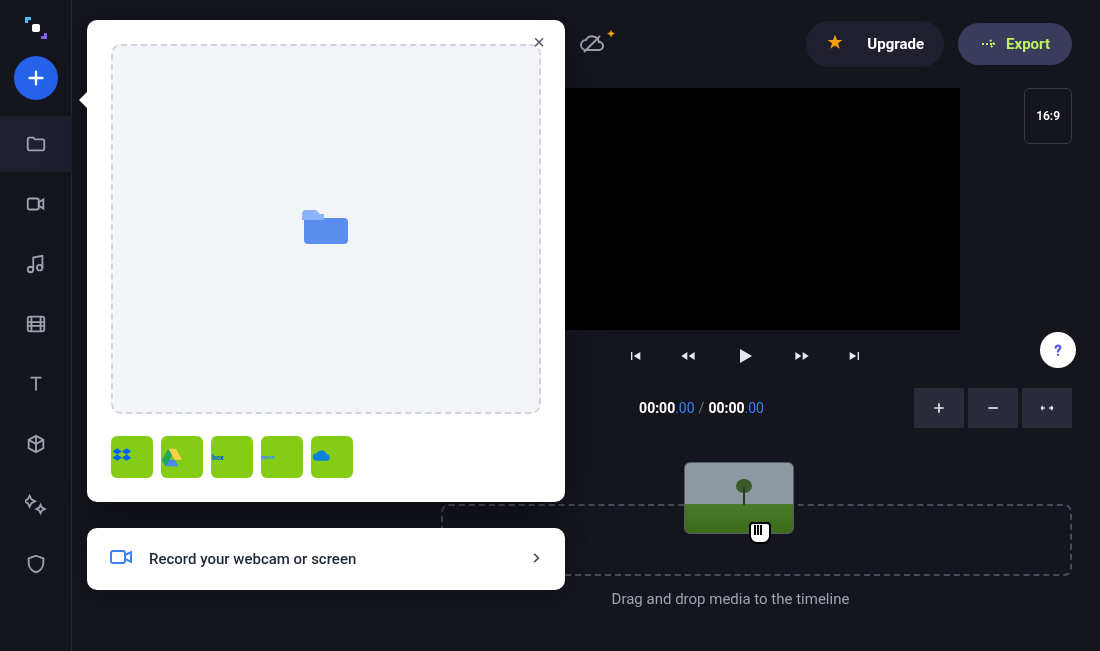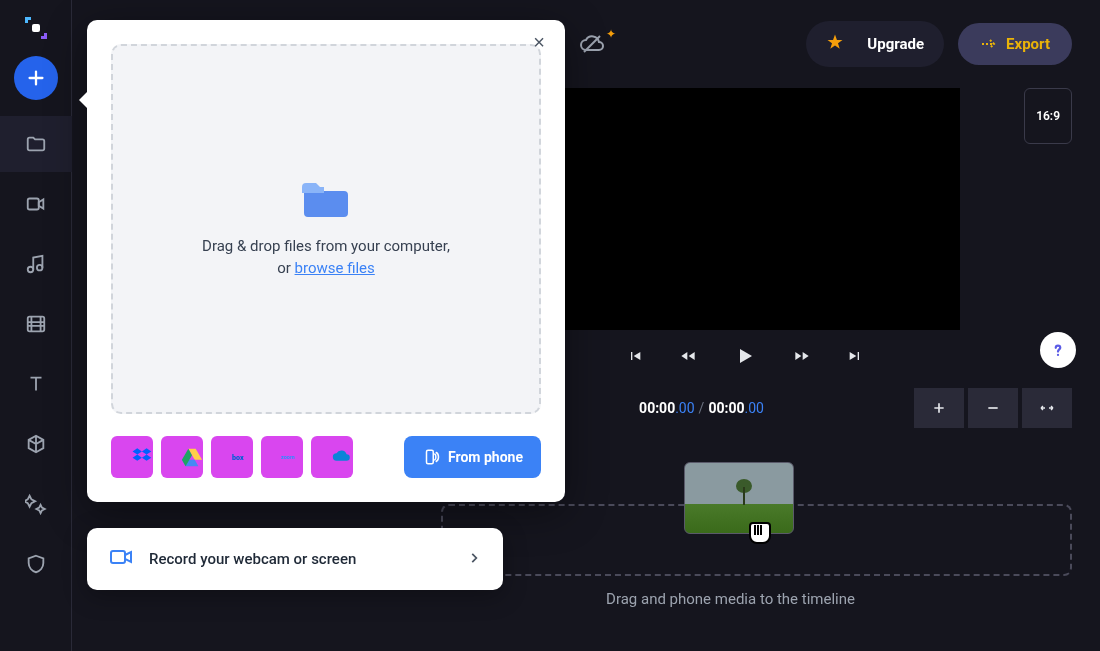--- a/index.html
+++ b/index.html
@@ -9,21 +9,21 @@
 .add-btn{width:44px;height:44px;border-radius:50%;background:#2563eb;display:flex;align-items:center;justify-content:center;cursor:pointer;margin-bottom:12px}
 .add-btn svg{color:#fff}
 .nav-item{width:72px;height:56px;display:flex;align-items:center;justify-content:center;cursor:pointer;color:#9ca3af}
 .nav-item.active{background:#1f1f2e}
 .nav-item svg{width:22px;height:22px}
 .header{position:absolute;top:0;left:72px;right:0;height:88px;display:flex;align-items:center;justify-content:flex-end;padding:0 28px;gap:14px}
 .cloud-icon{position:absolute;left:506px;display:flex;align-items:center;color:#9ca3af}
 .cloud-icon .sparkle{position:absolute;top:-6px;right:-10px;color:#f59e0b;font-size:12px}
 .upgrade-btn{display:flex;align-items:center;gap:23px;background:#1f1f2e;border-radius:24px;padding:12px 20px;cursor:pointer;font-weight:700;font-size:15px}
 .upgrade-btn .star{color:#f59e0b}
-.export-btn{display:flex;align-items:center;gap:8px;background:#3b3b5c;color:#eab308;border-radius:24px;padding:12px 22px;font-weight:700;font-size:15px}
+.export-btn{display:flex;align-items:center;gap:8px;background:#3b3b5c;color:#bef264;border-radius:24px;padding:12px 22px;font-weight:700;font-size:15px}
 .preview{position:absolute;left:530px;top:88px;width:430px;height:242px;background:#000}
 .aspect{position:absolute;right:28px;top:88px;border:1px solid #3a3a4a;border-radius:6px;padding:20px 11px;font-size:12px;font-weight:600;cursor:pointer}
 .help{position:absolute;right:24px;top:332px;width:36px;height:36px;border-radius:50%;background:#fff;display:flex;align-items:center;justify-content:center;cursor:pointer}
 .help svg{color:#5b5be6}
 .transport{position:absolute;left:530px;top:340px;width:430px;display:flex;align-items:center;justify-content:center;gap:28px}
 .transport button{background:none;border:none;color:#e5e7eb;cursor:pointer;padding:4px;display:flex;align-items:center}
 .transport .play svg{width:24px;height:24px}
 .toolbar{position:absolute;left:389px;right:28px;top:388px;height:40px;display:flex;align-items:center}
 .tool-btn{width:50px;height:40px;display:flex;align-items:center;justify-content:center;color:#6b7280;cursor:pointer}
 .timecode{flex:1;text-align:center;font-size:14px;color:#fff}
@@ -41,25 +41,25 @@
 .cursor::before{content:"";position:absolute;inset:0;border:2px solid #000;background:#fff;border-radius:4px 4px 8px 8px}
 .cursor::after{content:"";position:absolute;left:5px;top:3px;width:2px;height:10px;background:#000;box-shadow:3px 0 0 #000,6px 0 0 #000}
 .modal{position:absolute;left:87px;top:20px;width:478px;background:#fff;border-radius:10px;box-shadow:0 10px 40px rgba(0,0,0,0.4);color:#1f2937}
 .modal-arrow{position:absolute;left:-8px;top:72px;width:0;height:0;border-top:8px solid transparent;border-bottom:8px solid transparent;border-right:8px solid #fff}
 .modal-close{position:absolute;right:14px;top:10px;font-size:20px;cursor:pointer;color:#4b5563;background:none;border:none}
 .drop-area{margin:24px 24px 16px;border:2px dashed #d1d5db;border-radius:10px;background:#f3f4f7;height:370px;display:flex;flex-direction:column;align-items:center;justify-content:center;gap:10px;cursor:pointer}
 .folder-icon{color:#5b8def}
 .drop-desc{text-align:center;color:#374151;font-size:15px;line-height:1.5;max-width:260px}
 .drop-desc a{color:#3b82f6;text-decoration:underline}
 .modal-sources{display:flex;align-items:center;padding:6px 24px 24px;gap:8px}
-.src-btn{flex:0 0 42px;height:42px;background:#d946ef;border-radius:6px;display:flex;align-items:center;justify-content:flex-end;cursor:pointer}
+.src-btn{flex:0 0 42px;height:42px;background:#84cc16;border-radius:6px;display:flex;align-items:center;justify-content:flex-start;cursor:pointer}
 .src-btn svg{width:22px;height:22px}
 .src-spacer{flex:1}
 .phone-btn{display:flex;align-items:center;gap:8px;background:#3b82f6;color:#fff;border-radius:8px;padding:12px 18px;font-weight:700;font-size:14px;cursor:pointer}
-.record-bar{position:absolute;left:87px;top:528px;width:416px;height:62px;background:#fff;border-radius:10px;box-shadow:0 6px 24px rgba(0,0,0,0.3);display:flex;align-items:center;padding:0 22px;cursor:pointer;color:#1f2937}
+.record-bar{position:absolute;left:87px;top:528px;width:478px;height:62px;background:#fff;border-radius:10px;box-shadow:0 6px 24px rgba(0,0,0,0.3);display:flex;align-items:center;padding:0 22px;cursor:pointer;color:#1f2937}
 .record-bar .cam-icon{color:#3b82f6;margin-right:16px}
 .record-bar .label{flex:1;font-size:15px;font-weight:500}
 .record-bar .chev{color:#4b5563}
 </style>
 </head>
 <body>
 
 <div class="sidebar">
   <div class="logo">
     <svg width="28" height="28" viewBox="0 0 28 28" fill="none">
@@ -211,36 +211,33 @@
           <path d="M3 12h6M3 12l3-3M3 12l3 3M21 12h-6M21 12l-3-3M21 12l-3 3"></path>
         </svg>
       </div>
   </div>
 </div>
 
 <div class="timeline">
   <div class="drop-zone"></div>
   <div class="thumb"></div>
   <div class="cursor"></div>
-  <div class="drop-text">Drag and phone media to the timeline</div>
+  <div class="drop-text">Drag and drop media to the timeline</div>
 </div>
 
 <div class="modal">
   <div class="modal-arrow"></div>
   <button class="modal-close">×</button>
   <div class="drop-area">
     <div class="folder-icon">
       <svg width="52" height="42" viewBox="0 0 52 42">
           <path d="M4 12a4 4 0 014-4h12l4 4h20a4 4 0 014 4v18a4 4 0 01-4 4H8a4 4 0 01-4-4V12z" fill="#5b8def"></path>
           <path d="M2 8a4 4 0 014-4h10l4 4h4v6H2V8z" fill="#8ab4f8"></path>
         </svg>
     </div>
-    <div class="drop-desc">
-      <span>Drag &amp; drop files from your computer, or </span><a href="#">browse files</a>
-    </div>
   </div>
   <div class="modal-sources">
     <div class="src-btn" title="Dropbox">
         <svg viewBox="0 0 24 24" fill="#0061ff">
           <path d="M6 2l6 4-6 4-6-4 6-4zm12 0l6 4-6 4-6-4 6-4zM6 10l6 4-6 4-6-4 6-4zm12 0l6 4-6 4-6-4 6-4z" transform="scale(0.85) translate(2,1)"></path>
         </svg>
       </div>
     <div class="src-btn" title="Google Drive">
         <svg viewBox="0 0 24 24">
           <path d="M8 3h8l7 12h-8L8 3z" fill="#ffcf4a"></path>
@@ -257,28 +254,20 @@
         <svg viewBox="0 0 44 20">
           <text x="0" y="14" font-size="11" font-weight="700" fill="#2d8cff">zoom</text>
         </svg>
       </div>
     <div class="src-btn" title="OneDrive">
         <svg viewBox="0 0 24 16">
           <path d="M6 12a4 4 0 010-8 6 6 0 0111 1 3.5 3.5 0 010 7H6z" fill="#0a84d8"></path>
         </svg>
       </div>
     <div class="src-spacer"></div>
-    <div class="phone-btn">
-      <svg width="18" height="18" viewBox="0 0 24 24" fill="none" stroke="currentColor" stroke-width="2">
-          <rect x="6" y="3" width="9" height="18" rx="2"></rect>
-          <path d="M17 8c2 1 2 7 0 8" stroke-linecap="round"></path>
-          <path d="M19 6c4 2 4 10 0 12" stroke-linecap="round"></path>
-        </svg>
-      <span>From phone</span>
-    </div>
   </div>
 </div>
 
 <div class="record-bar">
   <span class="cam-icon">
     <svg width="24" height="20" viewBox="0 0 24 20" fill="none" stroke="currentColor" stroke-width="2">
         <rect x="2" y="4" width="14" height="12" rx="2"></rect>
         <path d="M16 8l6-3v10l-6-3z"></path>
       </svg>
   </span>

